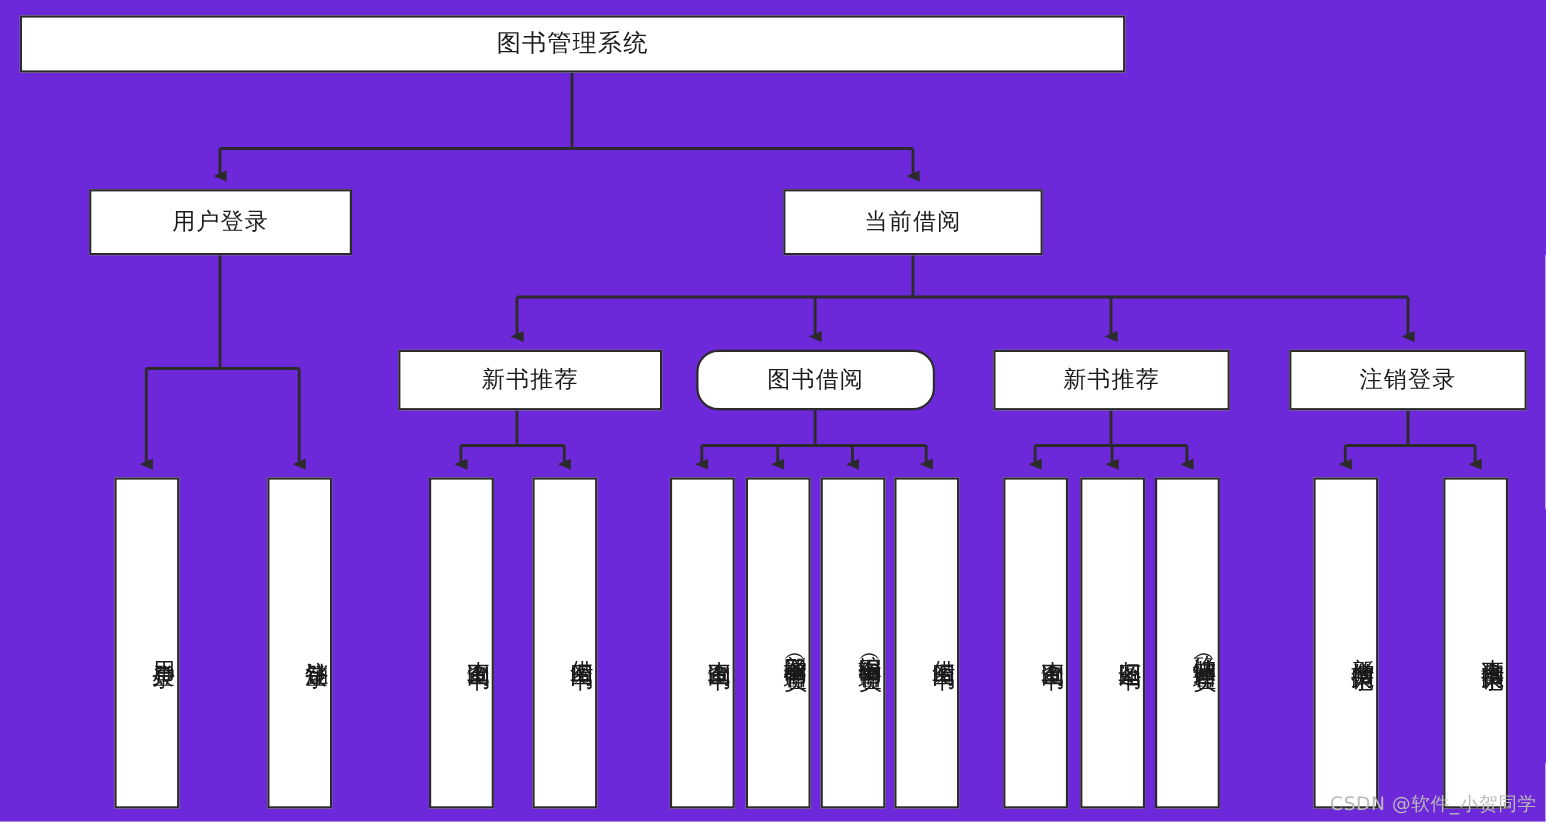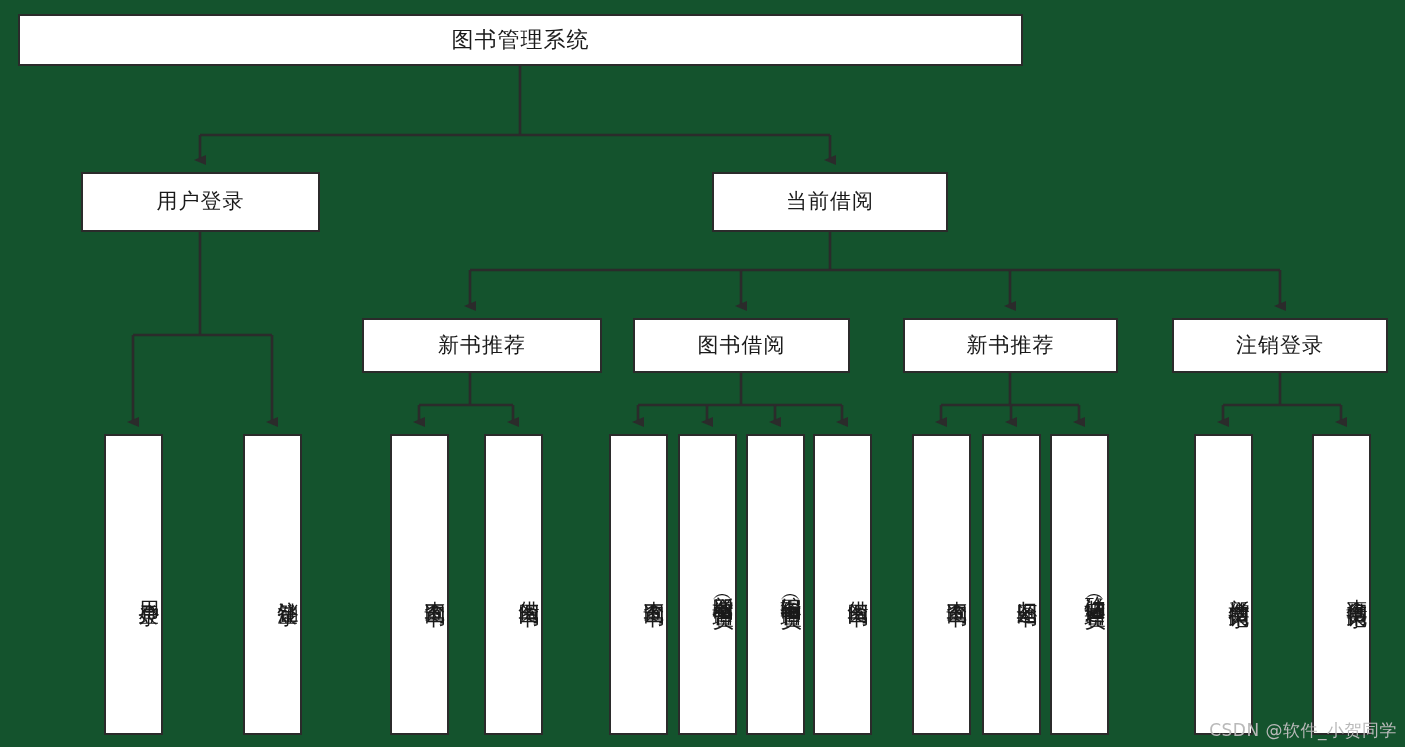--- a/index.html
+++ b/index.html
@@ -7,21 +7,21 @@
     padding: 0;
     background: #ffffff;
   }
   body {
     font-family: "DejaVu Sans", "Liberation Sans", sans-serif;
   }
   #canvas {
     position: relative;
     width: 1405px;
     height: 747px;
-    background: #14532d;
+    background: #6d28d9;
     overflow: hidden;
   }
   #edges {
     position: absolute;
     left: 0;
     top: 0;
     width: 1405px;
     height: 747px;
   }
   .node {
@@ -123,21 +123,21 @@
 
     </g>
   </svg>
 
   <div class="node horiz" id="root-node" style="left:18px;top:14px;width:1005px;height:52px;">图书管理系统</div>
 
   <div class="node horiz" style="left:81px;top:172px;width:239px;height:60px;">用户登录</div>
   <div class="node horiz" style="left:712px;top:172px;width:236px;height:60px;">当前借阅</div>
 
   <div class="node horiz" style="left:362px;top:318px;width:240px;height:55px;">新书推荐</div>
-  <div class="node horiz" style="left:633px;top:318px;width:217px;height:55px;">图书借阅</div>
+  <div class="node horiz" style="left:633px;top:318px;width:217px;height:55px;border-radius:20px;">图书借阅</div>
   <div class="node horiz" style="left:903px;top:318px;width:215px;height:55px;">新书推荐</div>
   <div class="node horiz" style="left:1172px;top:318px;width:216px;height:55px;">注销登录</div>
 
   <div class="node vert" style="left:104px;top:434px;width:59px;height:301px;">
     <span class="vtext">用户登录</span>
   </div>
   <div class="node vert" style="left:243px;top:434px;width:59px;height:301px;">
     <span class="vtext">注销登录</span>
   </div>
   <div class="node vert" style="left:390px;top:434px;width:59px;height:301px;">

